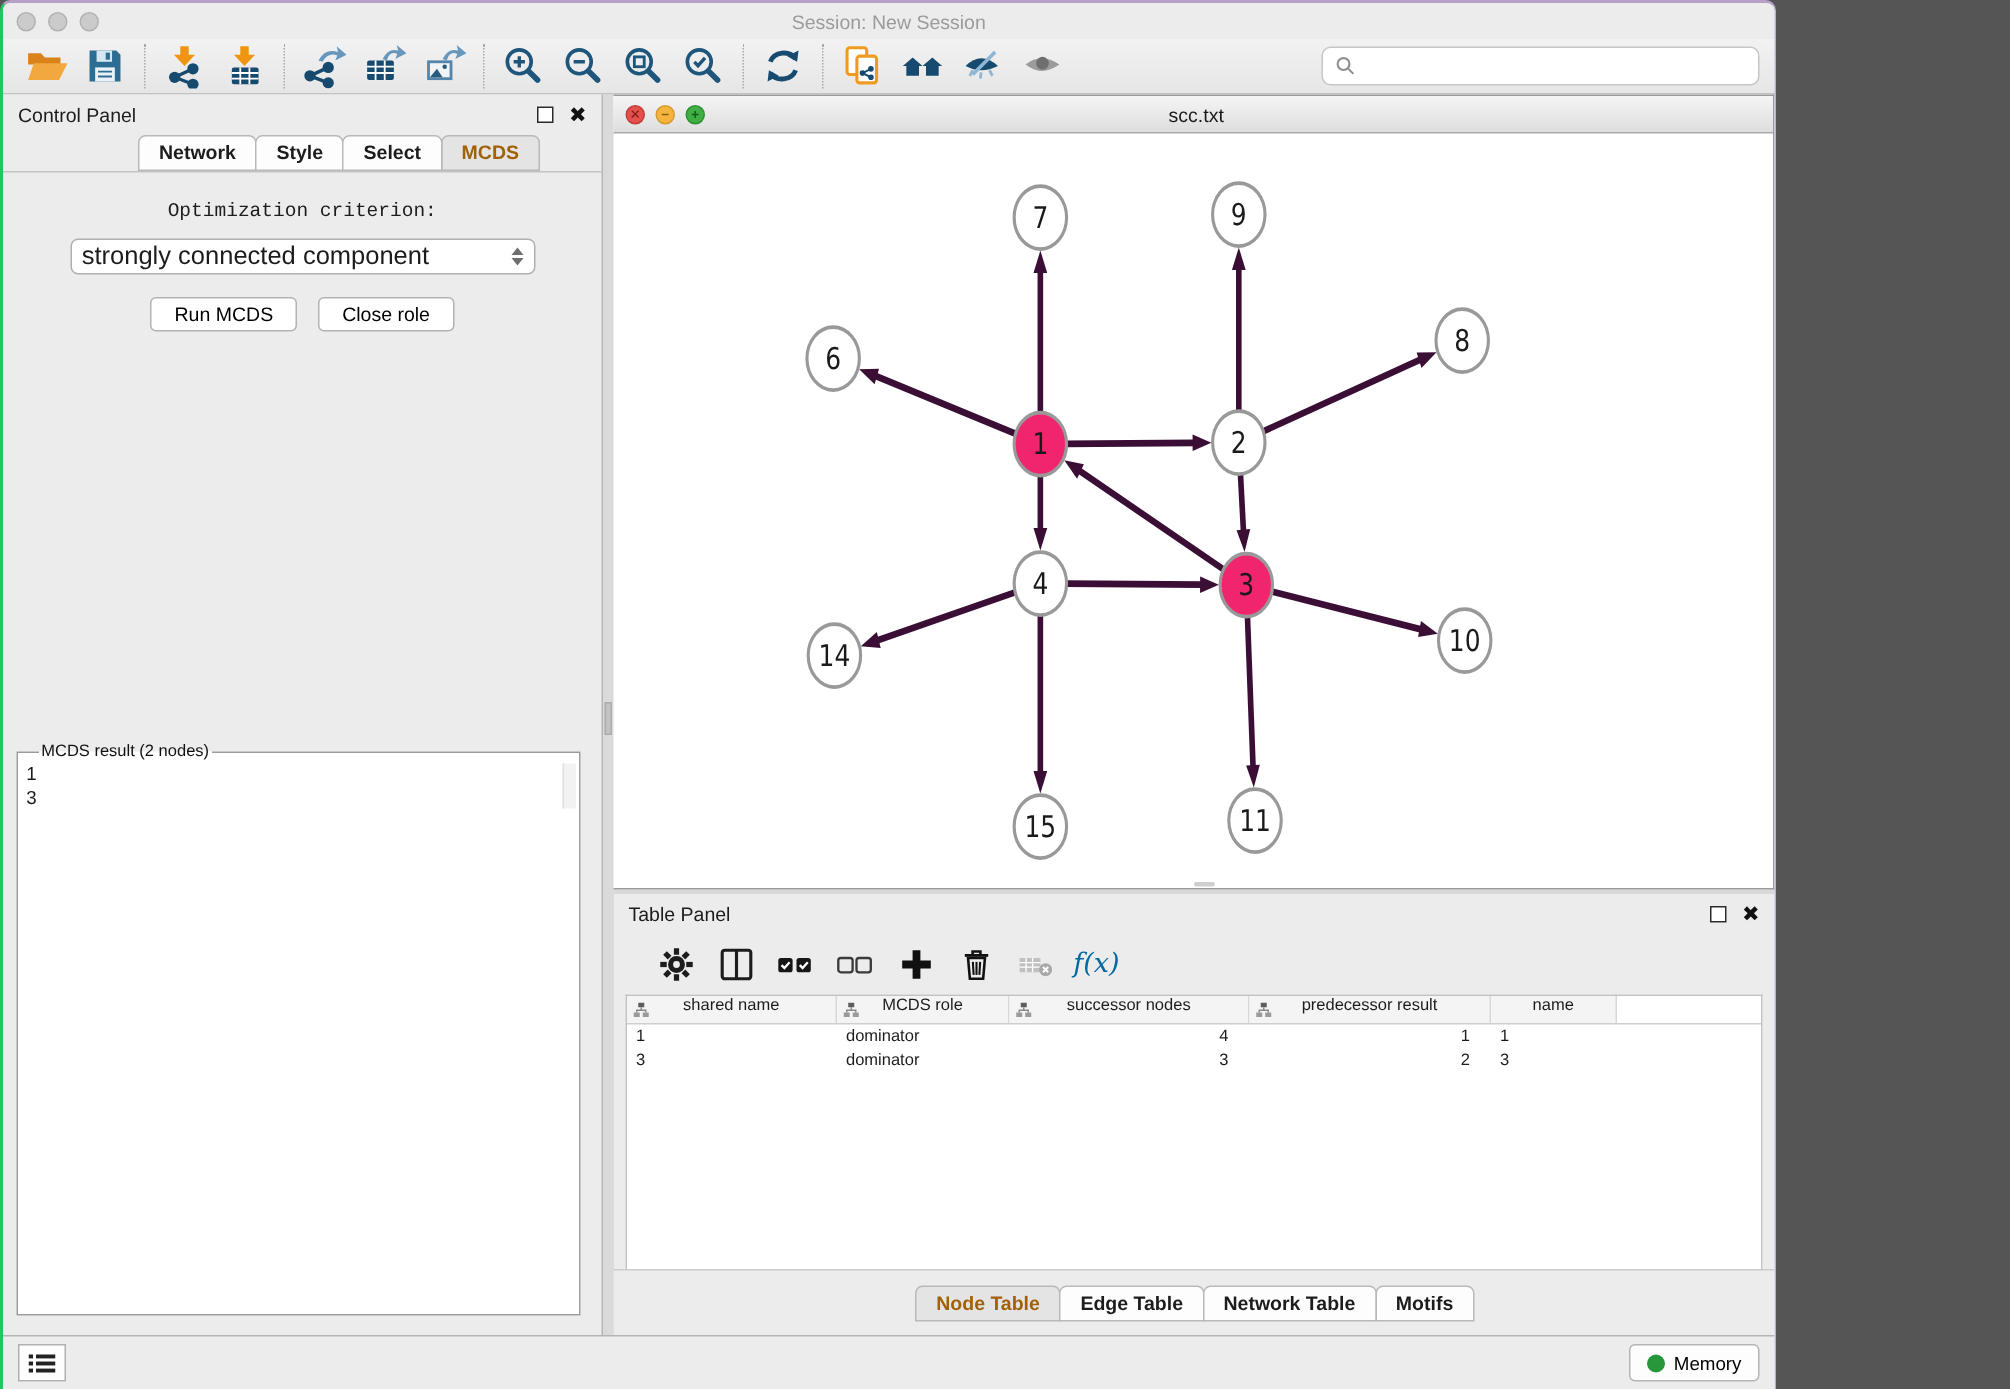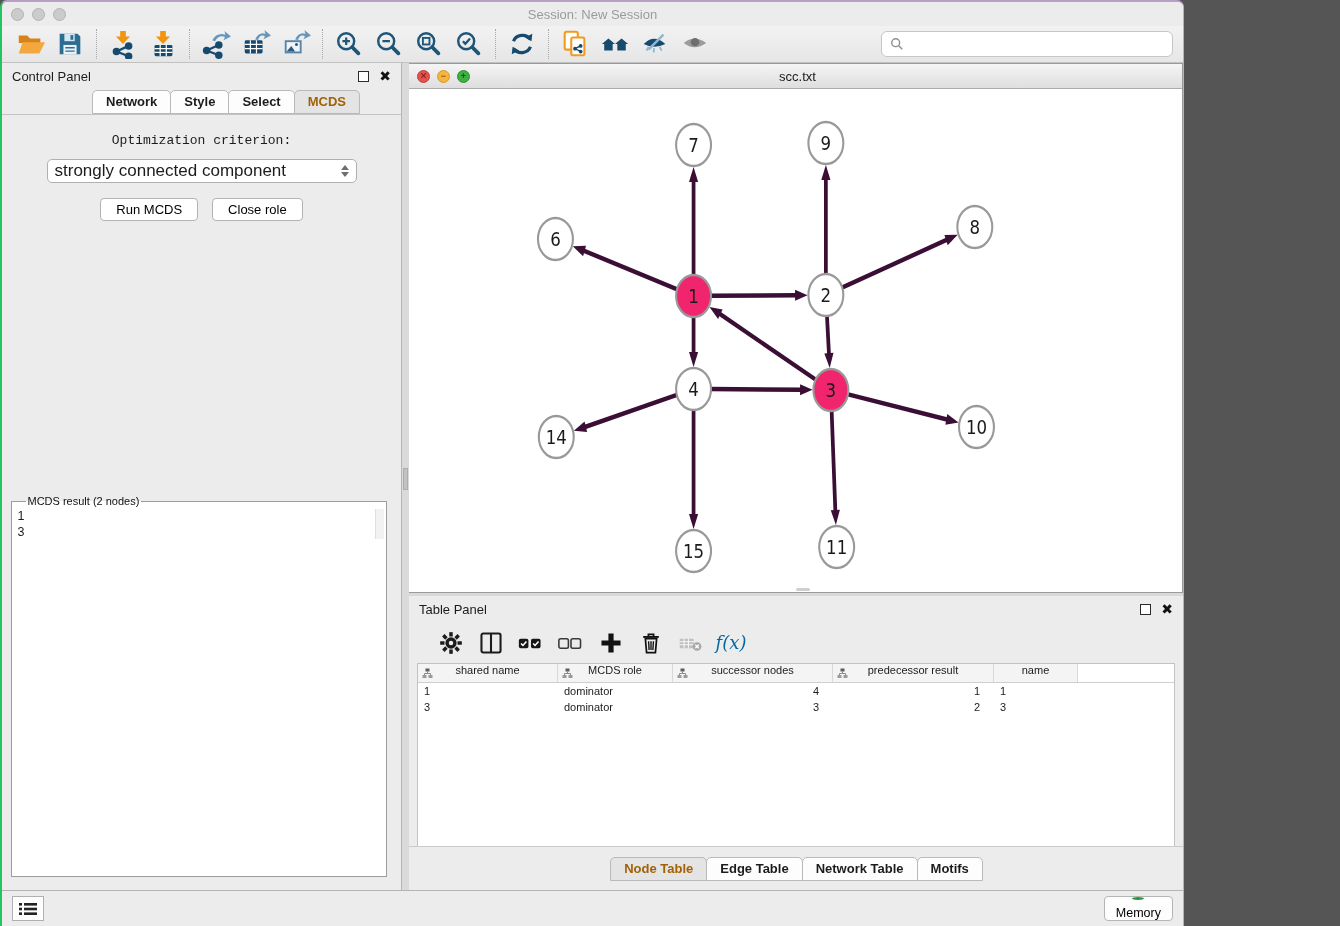--- a/index.html
+++ b/index.html
@@ -89,21 +89,21 @@
   .th .colicon { position:absolute; left:4px; top:4px; }
   .trow { display:flex; height:16px; flex:0 0 auto; }
   .td { font-size:11px; display:flex; align-items:center; padding:0 6px; overflow:hidden; }
   .td.r { justify-content:flex-end; padding-right:14px; }
   .tp-tabs { height:44px; flex:0 0 auto; display:flex; align-items:center; justify-content:center; border-top:1px solid #cbcbcb; background:#ececec; }
 
   
   .statusbar { height:36px; flex:0 0 auto; background:#ececec; border-top:1px solid #b4b4b4; display:flex; align-items:center; padding:0 10px; }
   .list-btn { width:32px; height:25px; background:#fdfdfd; border:1px solid #b0b0b0; display:flex; align-items:center; justify-content:center; }
   .mem-btn { margin-left:auto; background:#fdfdfd; border:1px solid #b5b5b5; border-radius:4px; height:25px;
-             display:flex; align-items:center; gap:6px; padding:0 11px; font-size:12.5px;flex-direction:column; }
+             display:flex; align-items:center; gap:6px; padding:0 11px; font-size:12.5px; }
   .mem-dot { width:12px; height:12px; border-radius:50%; background:#27973b; }
 </style>
 </head>
 <body>
 
 <div class="app">
 
   <div class="titlebar">
     <div class="traffic">
       <div class="tl"></div>

